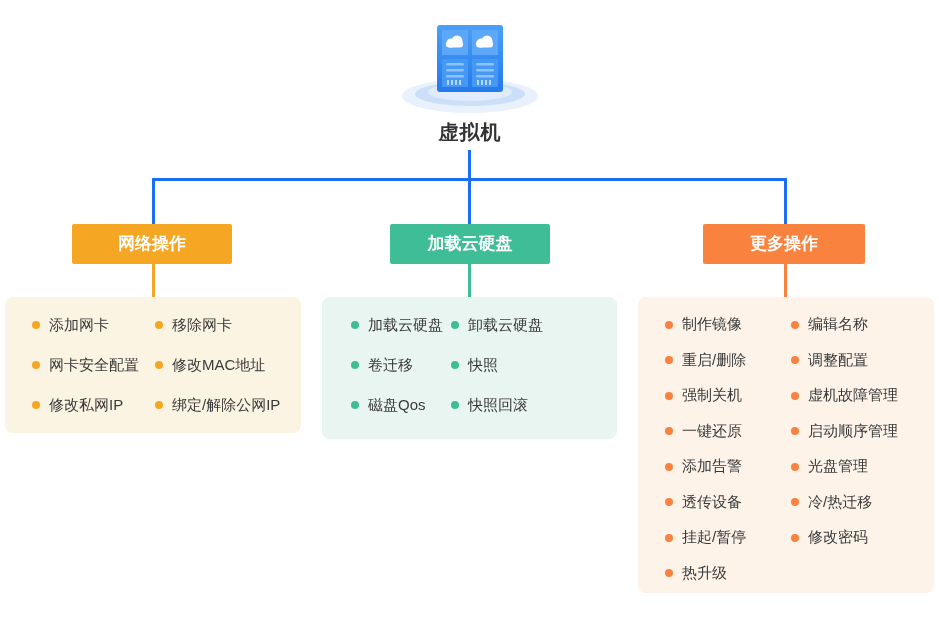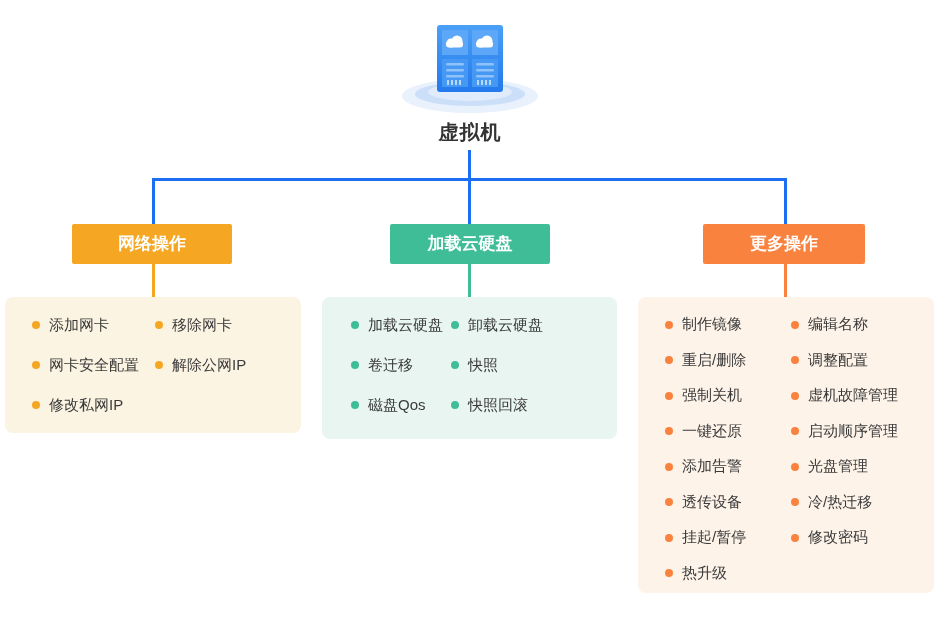--- a/index.html
+++ b/index.html
@@ -185,21 +185,25 @@
           <span>修改私网IP</span>
         </li>
     </ul>
     <ul class="col">
       <li class="op-item">
           <span class="dot dot-amber"></span>
           <span>移除网卡</span>
         </li>
       <li class="op-item">
           <span class="dot dot-amber"></span>
-          <span>解除公网IP</span>
+          <span>修改MAC地址</span>
+        </li>
+      <li class="op-item">
+          <span class="dot dot-amber"></span>
+          <span>绑定/解除公网IP</span>
         </li>
     </ul>
   </div>
 
   <div class="panel" id="panel-disk">
     <ul class="col col-1">
       <li class="op-item">
           <span class="dot dot-green"></span>
           <span>加载云硬盘</span>
         </li>

